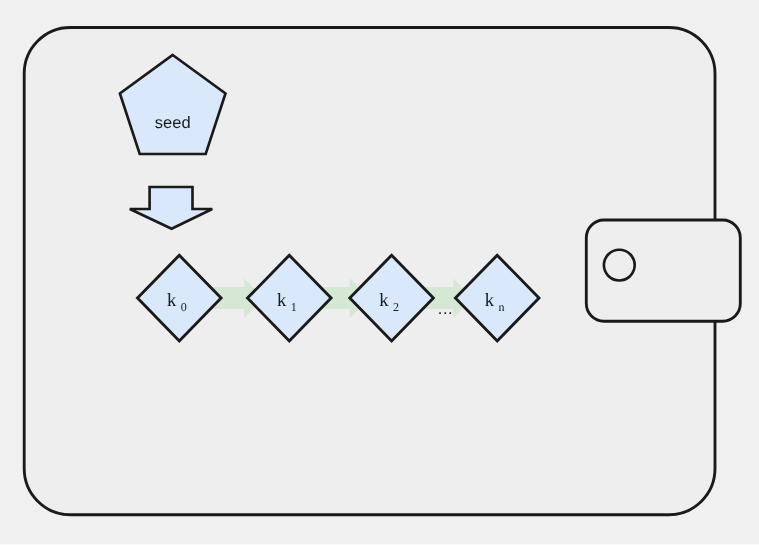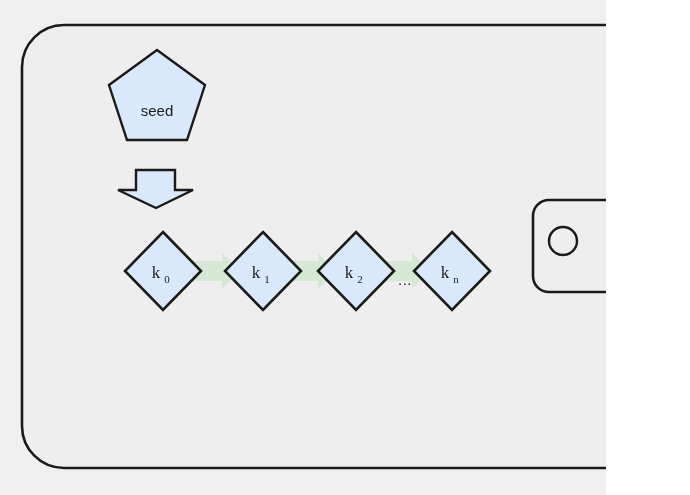--- a/index.html
+++ b/index.html
@@ -2,21 +2,21 @@
 <html><head>
 <meta charset="utf-8">
 <style>
   html, body {
     margin: 0;
     padding: 0;
     background: #ffffff;
   }
   #canvas {
     position: relative;
-    width: 606px;
+    width: 690px;
     height: 495px;
     background: #f0f0f0;
     overflow: hidden;
     font-family: "Liberation Sans", sans-serif;
   }
   #canvas svg {
     display: block;
     width: 690px;
     height: 495px;
   }

